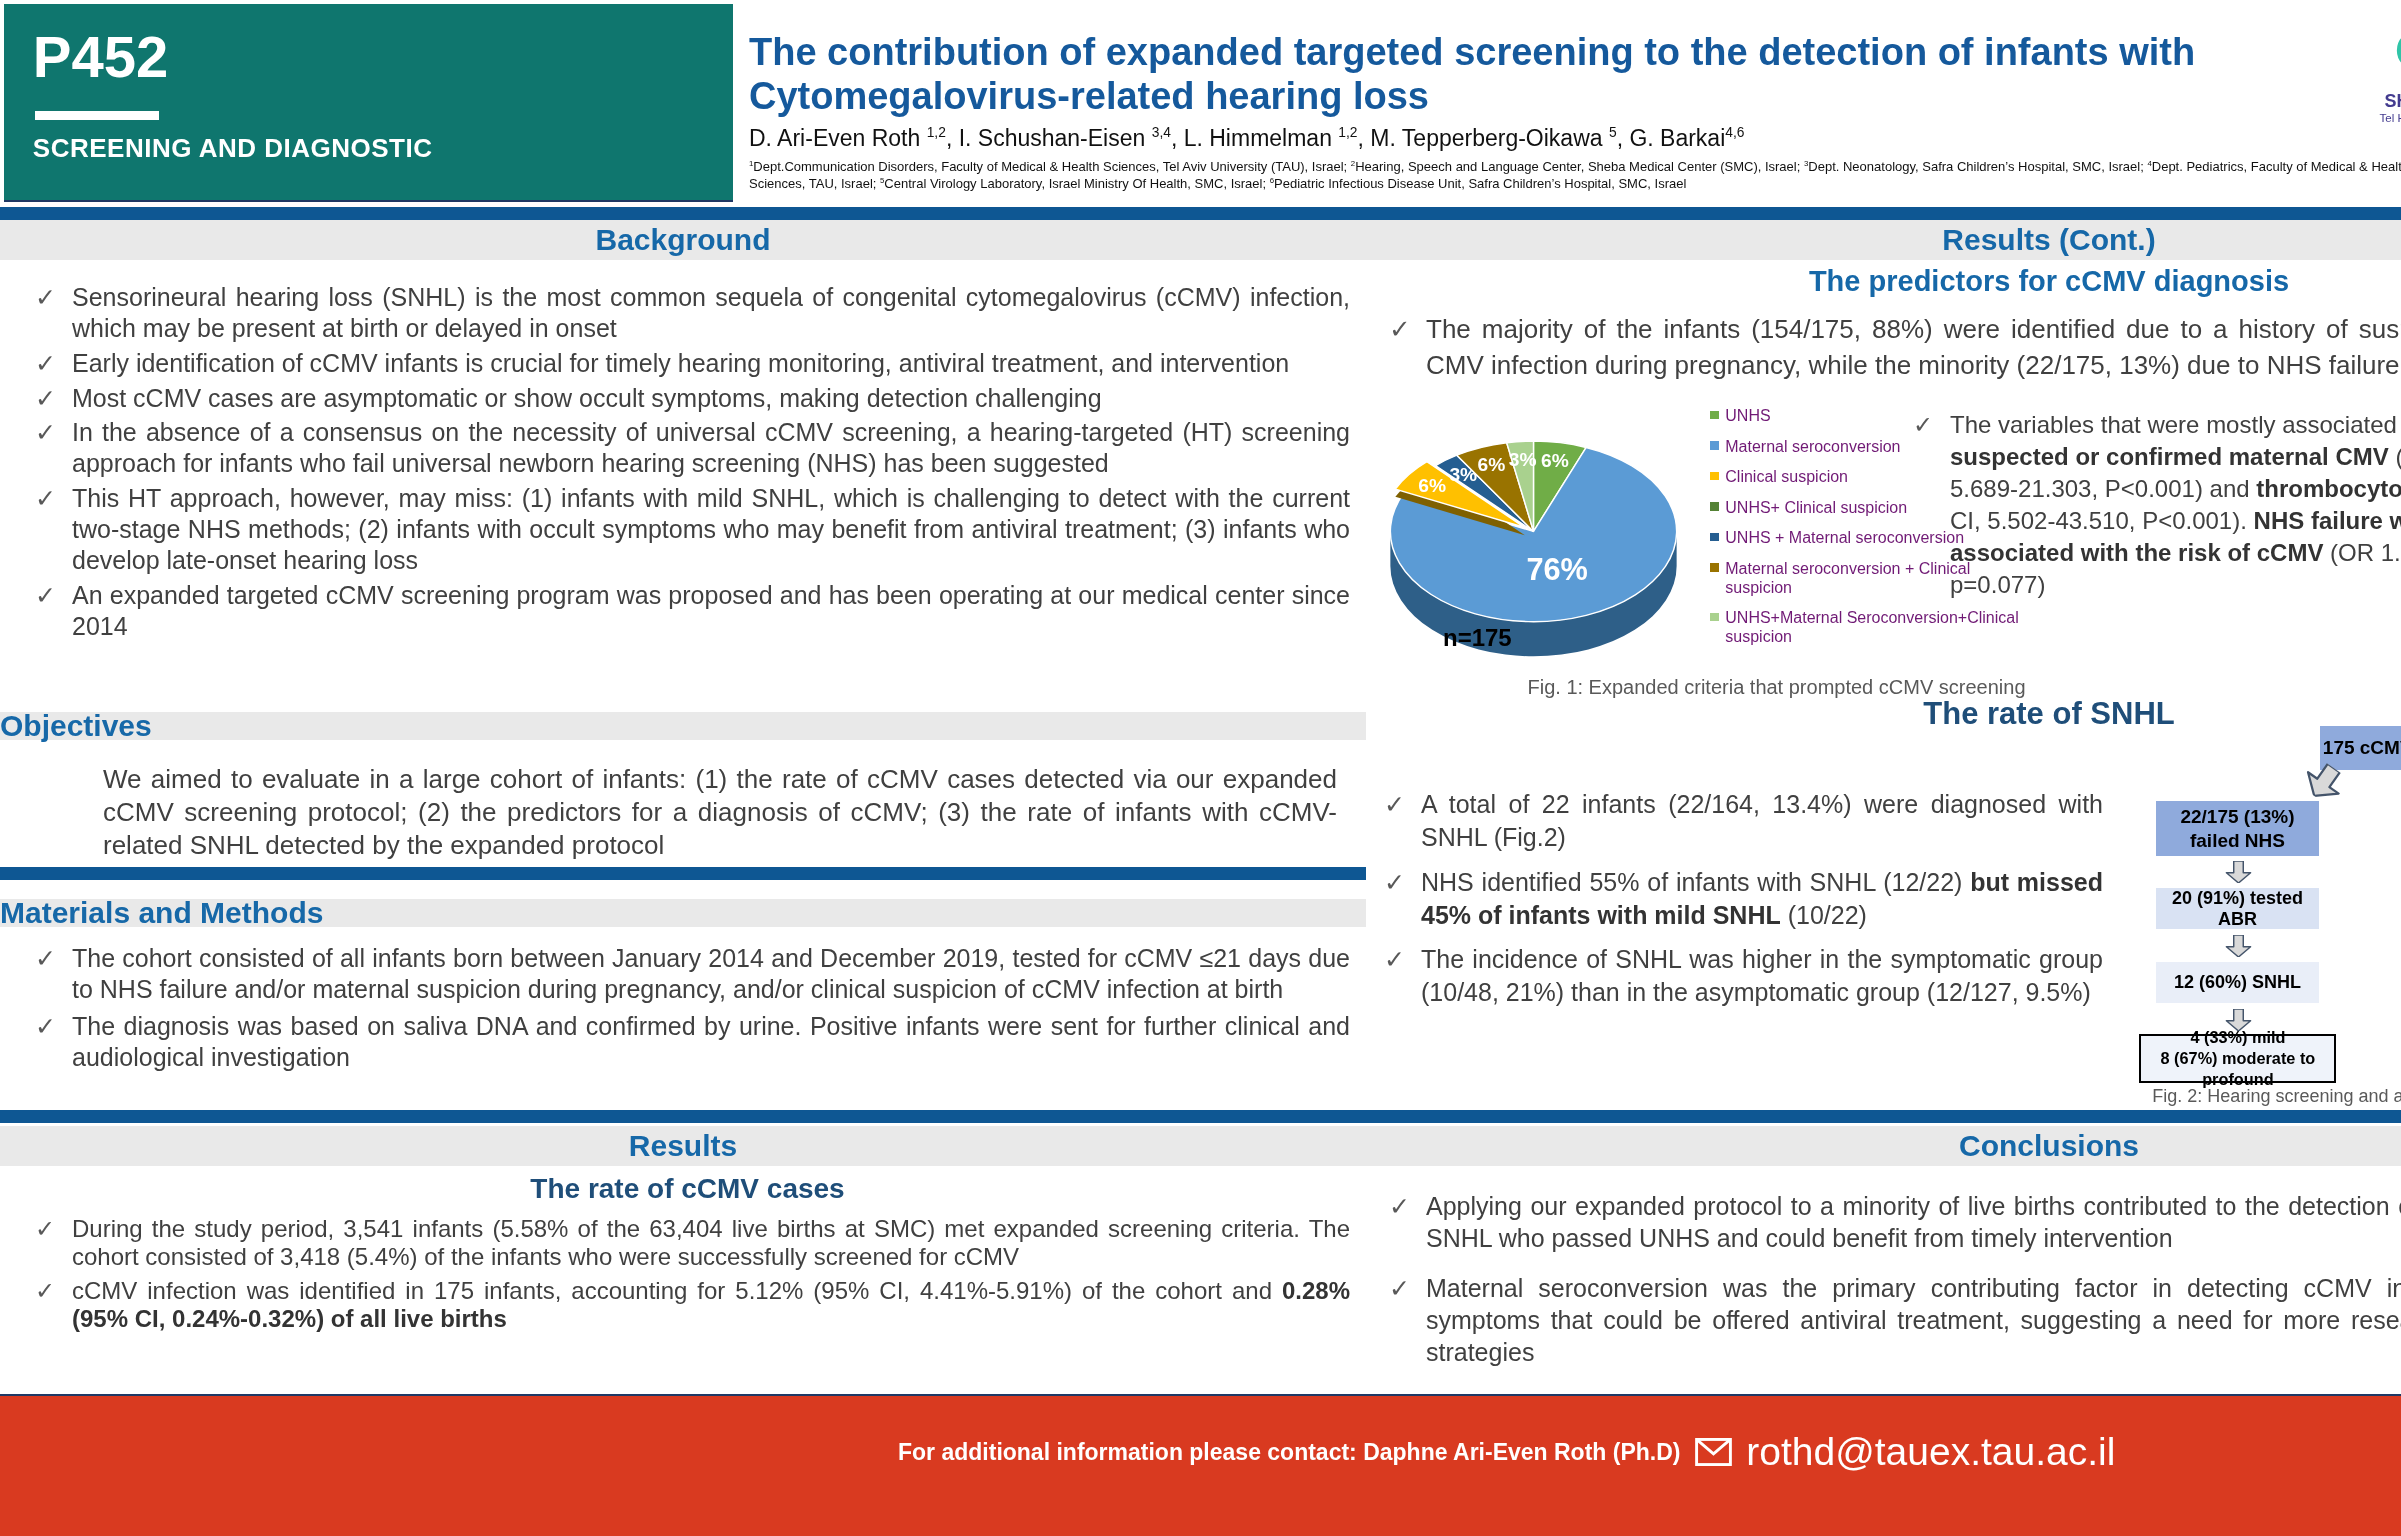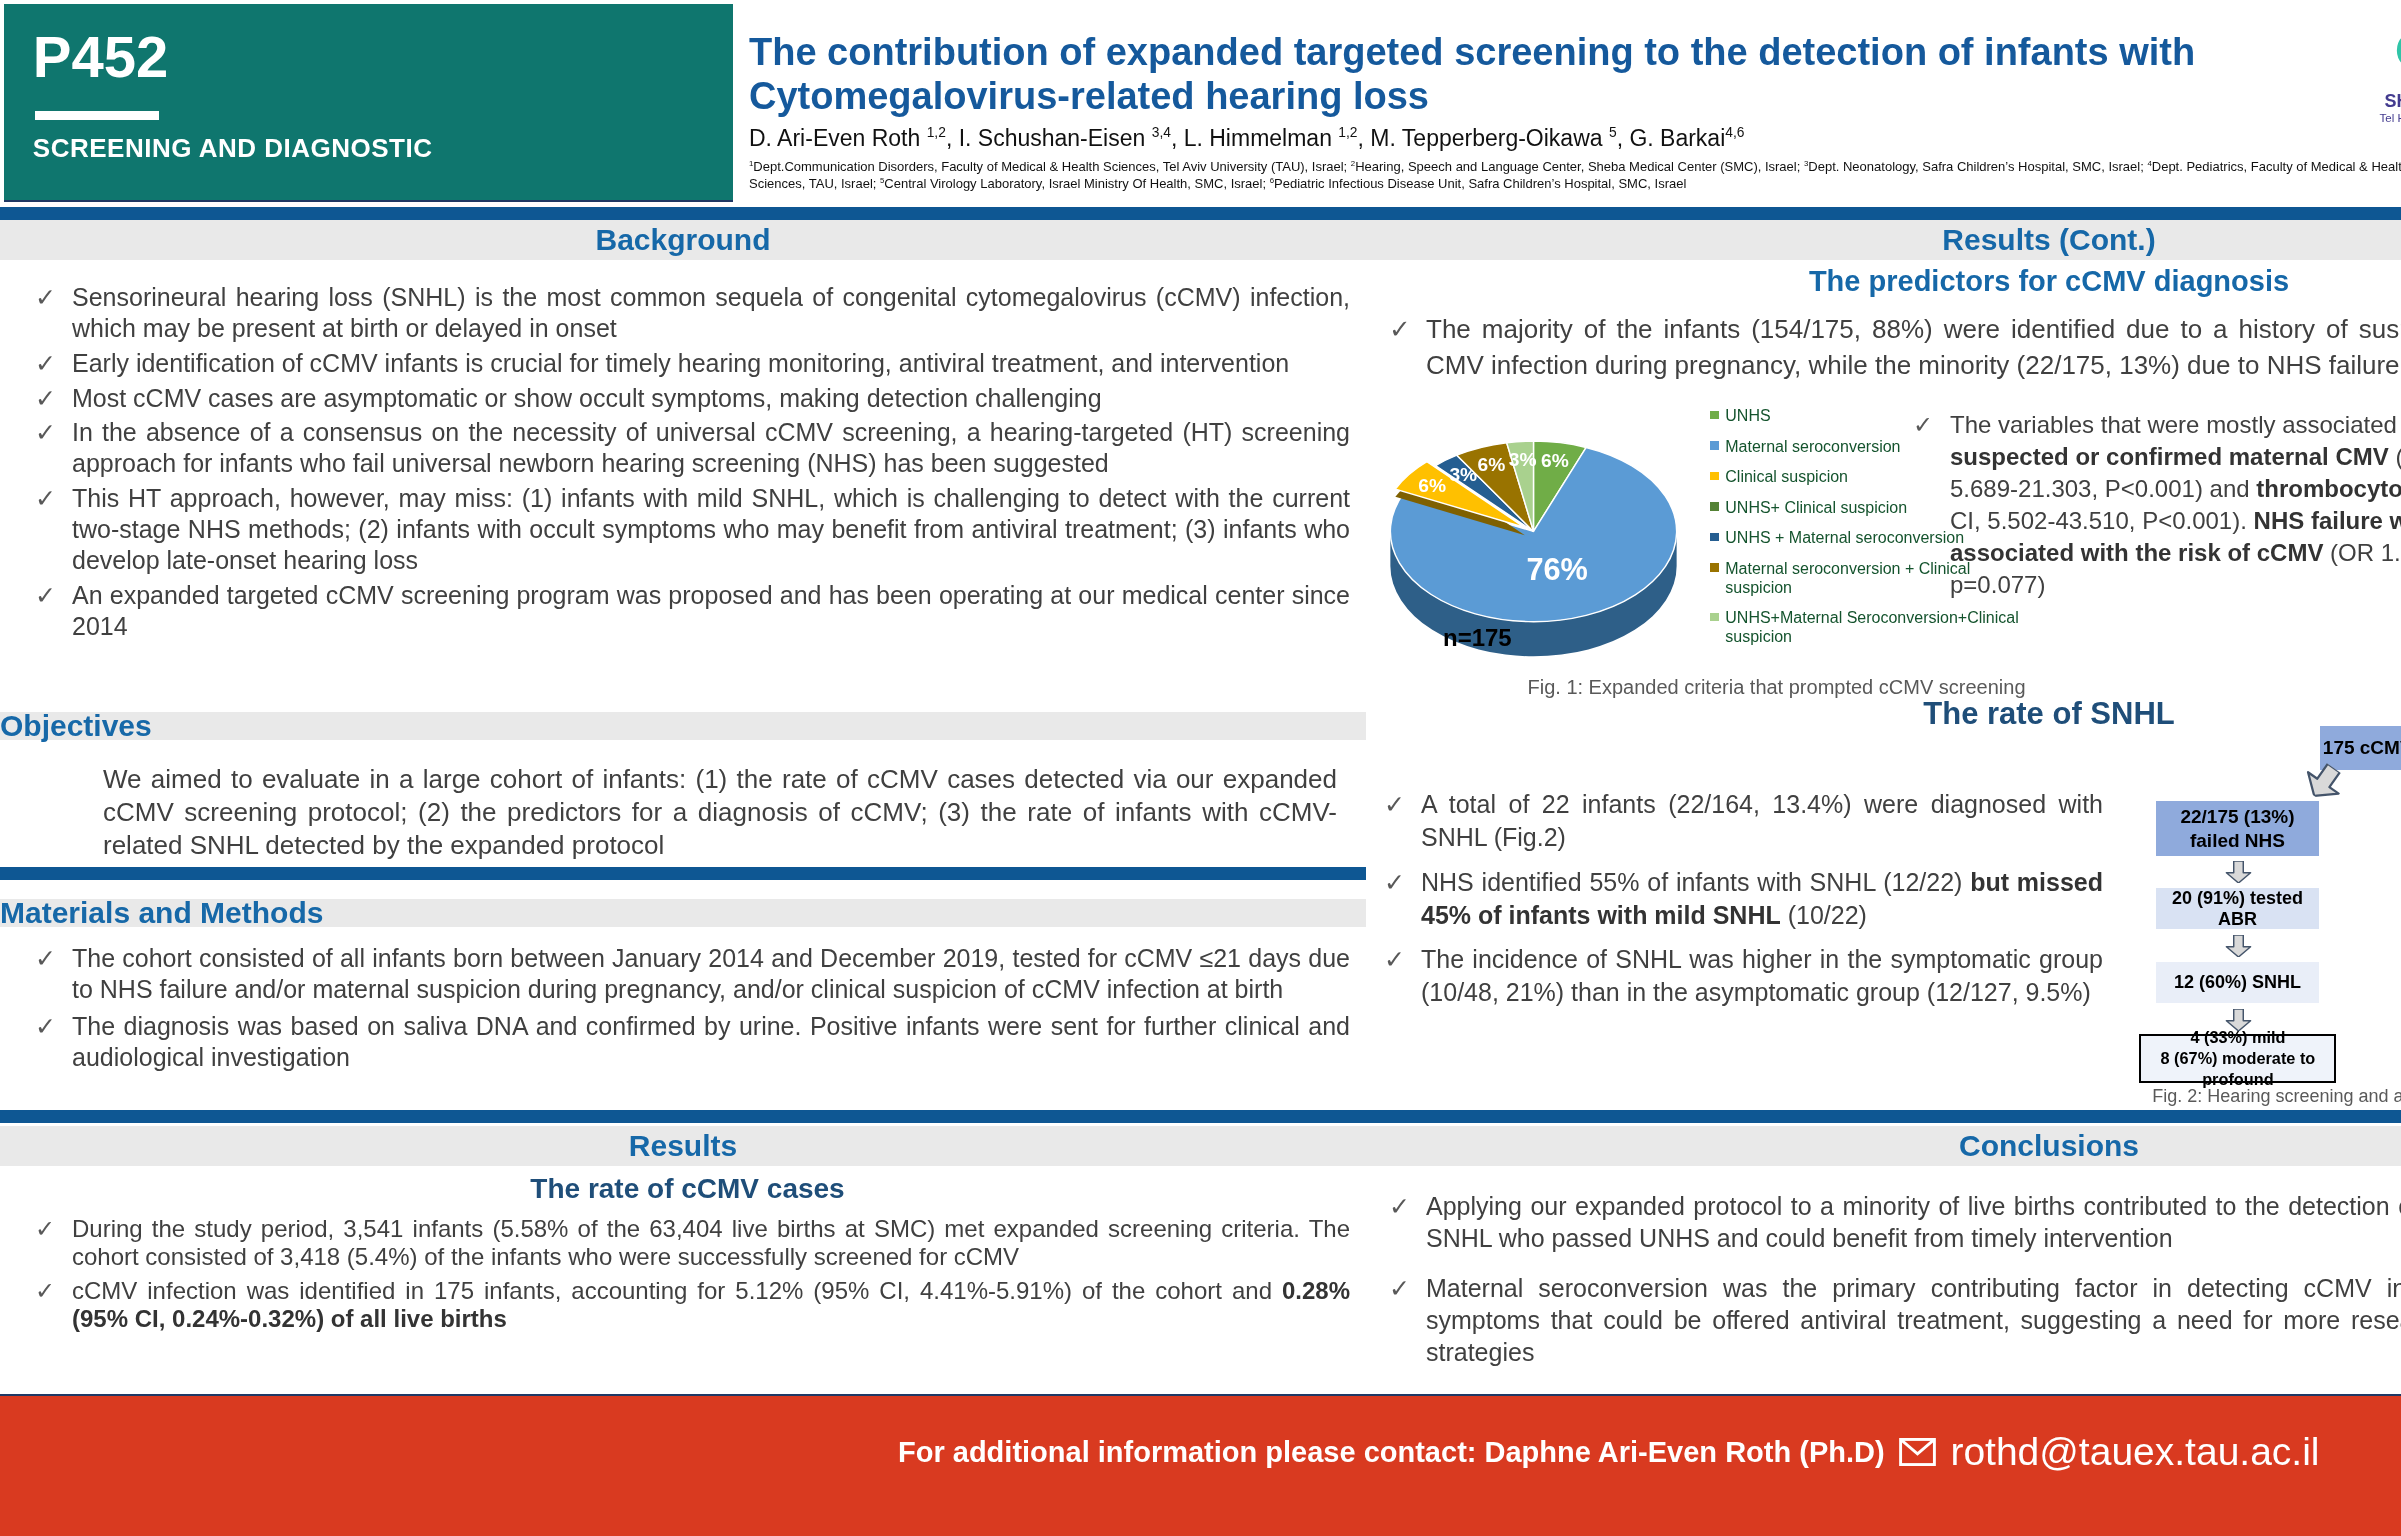--- a/index.html
+++ b/index.html
@@ -66,38 +66,38 @@
   .conc-list { left: 1388px; top: 1190px; width: 1326px; font-size: 25px; line-height: 32px; }
   .conc-list li { margin-bottom: 18px; }
 
   
   .pie-wrap { left: 1375px; top: 428px; width: 317px; height: 250px; }
   svg { font-family: "Liberation Sans", sans-serif; }
   .n-label { left: 1443px; top: 624px; font-size: 24px; font-weight: bold; color: #000; }
   .legend { left: 1710px; top: 406px; width: 384px; display: flex; flex-direction: column; gap: 11.5px; }
   .lg-item { display: flex; align-items: flex-start; gap: 6.7px; }
   .lg-item .sw { width: 8.6px; height: 8.6px; flex: 0 0 8.6px; margin-top: 4.8px; }
-  .lg-item .lb { font-size: 16px; line-height: 19px; color: #14532d; width: 307px; }
+  .lg-item .lb { font-size: 16px; line-height: 19px; color: #701a75; width: 307px; }
   .fig-cap { color: #595959; text-align: center; }
   .fig1-cap { left: 1378px; top: 676px; width: 797px; font-size: 20px; }
 
   
   .flow { left: 2113px; top: 726px; width: 576px; height: 357px; }
   .fbox { position: absolute; display: flex; align-items: center; justify-content: center; text-align: center; font-weight: bold; color: #000; }
   .c1 { background: #8FAADC; font-size: 19px; line-height: 1.25; }
   .c2 { background: #D9E2F3; font-size: 18px; }
   .c3 { background: #E9EEF8; font-size: 18px; }
   .c4 { background: #EFF3FA; border: 2.4px solid #000; font-size: 16.3px; line-height: 1.3; }
   .farrow { position: absolute; }
   .fig2-cap { left: 2113px; top: 1086px; width: 576px; font-size: 18px; }
 
   
   .footer { left: 0; top: 1394px; width: 2732px; height: 143px; background: #D93A20; border-top: 2.9px solid #1F3864; }
   .footer-row { position: absolute; left: 898px; top: 34px; display: flex; align-items: center; gap: 14.4px; }
-  .footer-text { font-size: 29px; font-weight: bold; color: #fff; text-align: right; }
+  .footer-text { font-size: 23px; font-weight: bold; color: #fff; text-align: right; }
   .footer-email { font-size: 39px; font-weight: normal; color: #fff; }
 </style>
 </head>
 <body>
 
 <div class="poster">
 
   <div class="abs red-box">
     <div class="abs p-code">P452</div>
     <div class="abs p-underline"></div>

